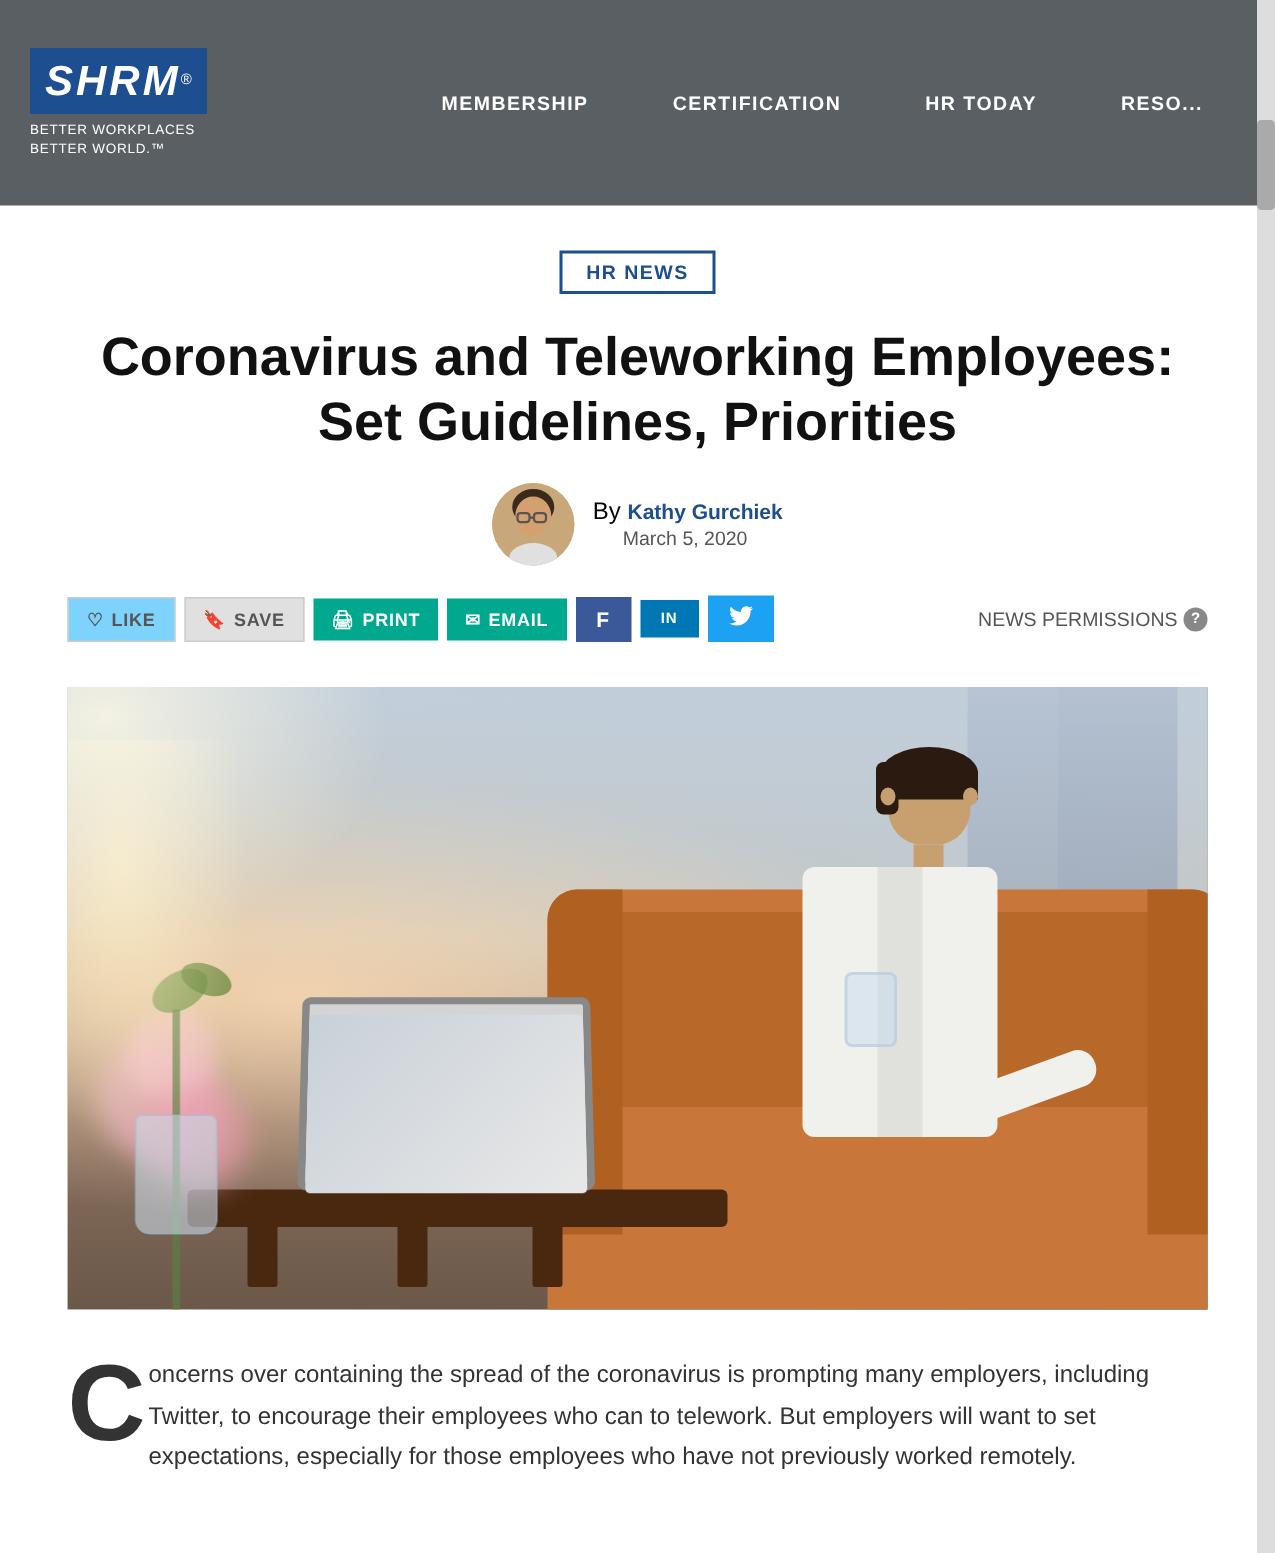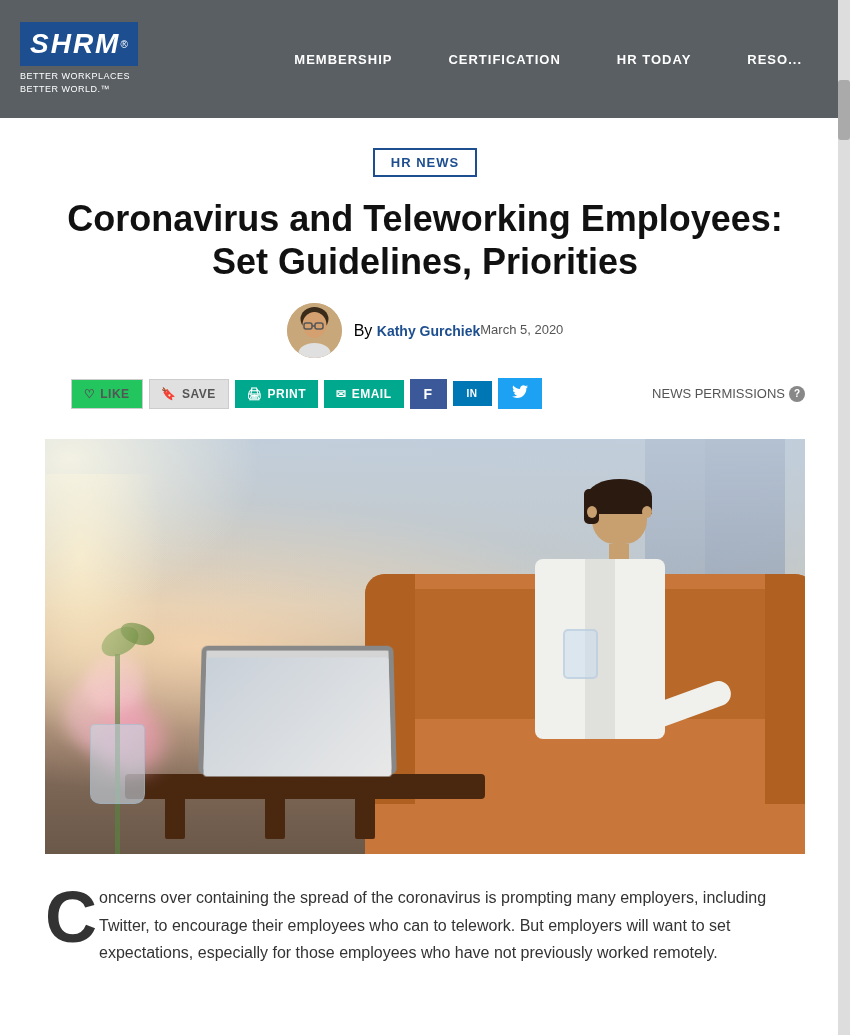--- a/index.html
+++ b/index.html
@@ -12,21 +12,21 @@
       font-family: Arial, sans-serif;
       background: #fff;
       width: 850px;
       min-height: 1035px;
       overflow-x: hidden;
     }
 
     
     .header {
       background: #5a5f63;
-      height: 118px;
+      height: 137px;
       display: flex;
       align-items: center;
       padding: 0 20px;
       position: relative;
     }
 
     .logo-area {
       display: flex;
       flex-direction: column;
       align-items: flex-start;
@@ -134,33 +134,34 @@
     }
 
     
     .author-avatar svg {
       width: 55px;
       height: 55px;
     }
 
     .author-info {
       display: flex;
-      flex-direction: row;
+      flex-direction: column;
     }
 
     .author-name {
       color: #1d4e8f;
       font-size: 14px;
       font-weight: bold;
       cursor: pointer;
     }
 
     .author-date {
       font-size: 13px;
       color: #555;
+      margin-left: 20px;
     }
 
     
     .action-bar {
       display: flex;
       align-items: center;
       gap: 6px;
       margin-bottom: 30px;
       flex-wrap: wrap;
     }
@@ -172,24 +173,23 @@
       padding: 7px 12px;
       font-size: 12px;
       font-weight: bold;
       letter-spacing: 0.5px;
       cursor: pointer;
       border: none;
       text-transform: uppercase;
     }
 
     .btn-like {
-      background: #22c55e;
+      background: #7dd3fc;
       color: #555;
       border: 1px solid #ccc;
-      margin-left: 26px;
     }
 
     .btn-save {
       background: #e0e0e0;
       color: #555;
       border: 1px solid #ccc;
     }
 
     .btn-print {
       background: #00a88e;

